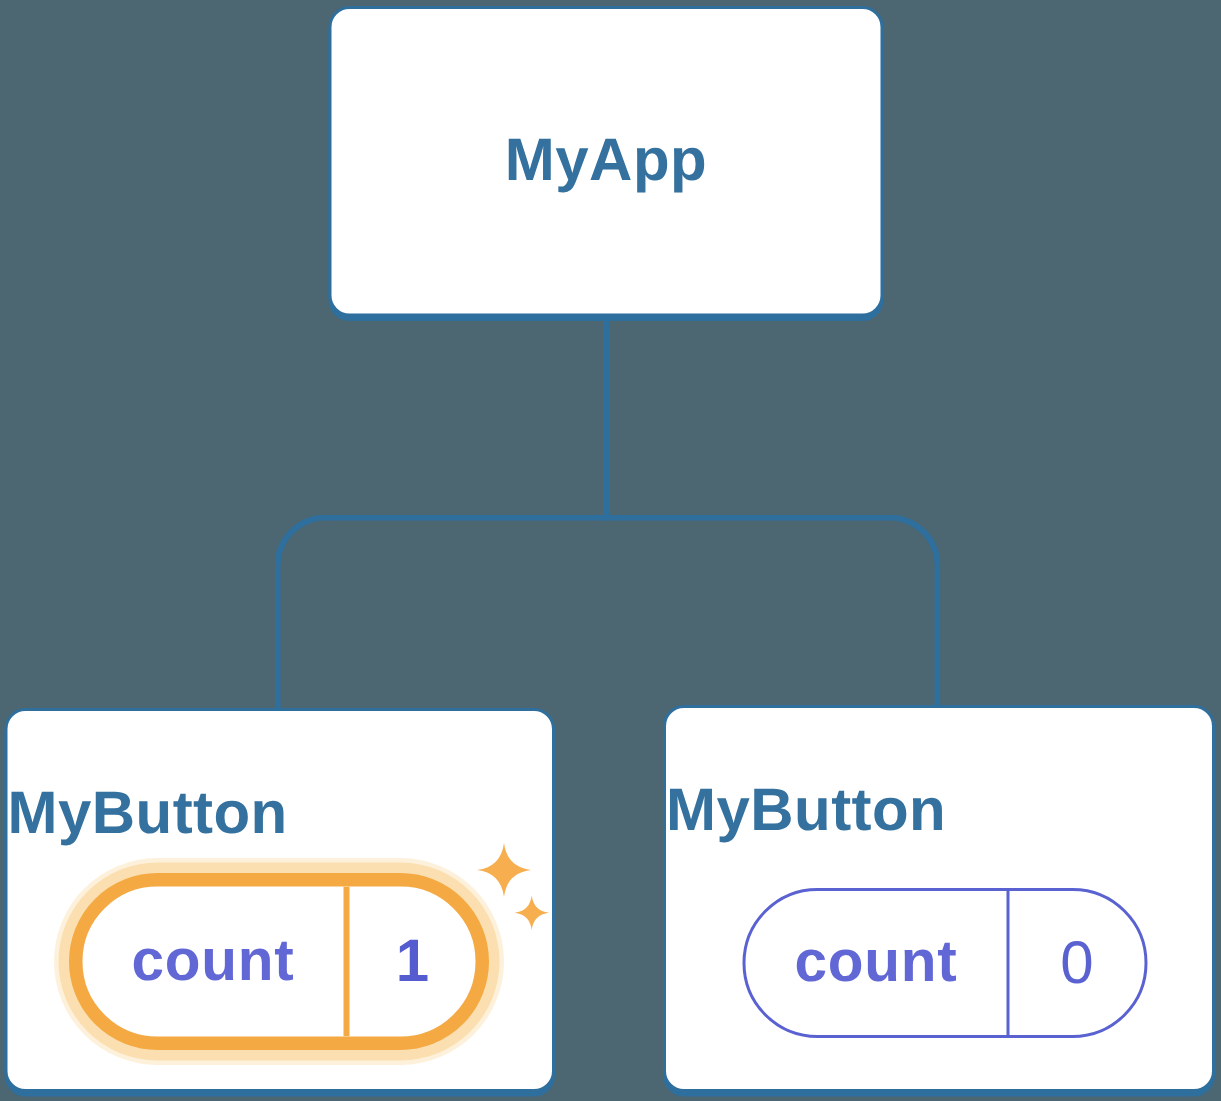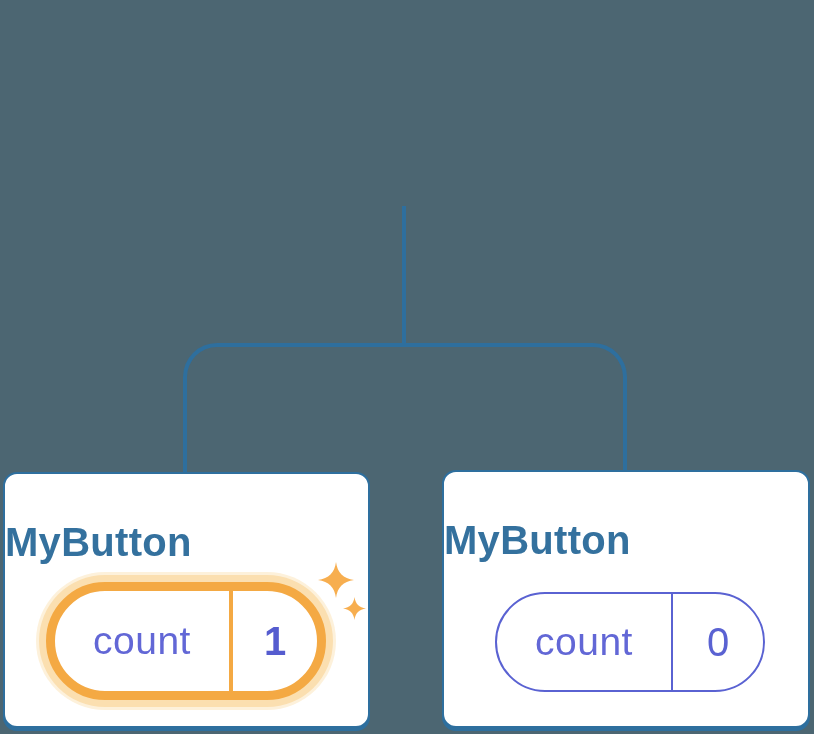--- a/index.html
+++ b/index.html
@@ -83,20 +83,21 @@
     width: 270px; height: 100px;
     border: 2px solid var(--indigo, #5A62D2);
     border-radius: 50px;
   }
   .pill-label {
     flex: 1;
     display: flex; align-items: center; justify-content: center;
     font-size: 39px;
     color: var(--indigo-light, #6267D6);
     letter-spacing: 0.5px;
+    font-weight: bold;
   }
   .pill-divider { width: 4px; background: var(--orange, #F4A943); }
   .pill-normal .pill-divider { width: 2px; background: var(--indigo, #5A62D2); }
   .pill-value {
     width: 84px;
     display: flex; align-items: center; justify-content: center;
     font-size: 40px;
     color: var(--indigo, #5A62D2);
   }
   .pill-highlight .pill-value { font-weight: 700; color: var(--indigo-dark, #555CCF); }
@@ -109,20 +110,23 @@
   .sparkle svg { display: block; width: 100%; height: 100%; }
 </style>
 </head>
 <body>
 
 <div class="canvas">
 
   <div class="connector stem"></div>
   <div class="connector branch"></div>
 
+  <div class="node node-root">
+    <div class="node-title">MyApp</div>
+  </div>
 
   <div class="node node-child-left">
     <div class="node-title child-title">MyButton</div>
 
     <div class="pill pill-highlight">
       <span class="pill-label">count</span>
       <span class="pill-divider"></span>
       <span class="pill-value">1</span>
     </div>
 

